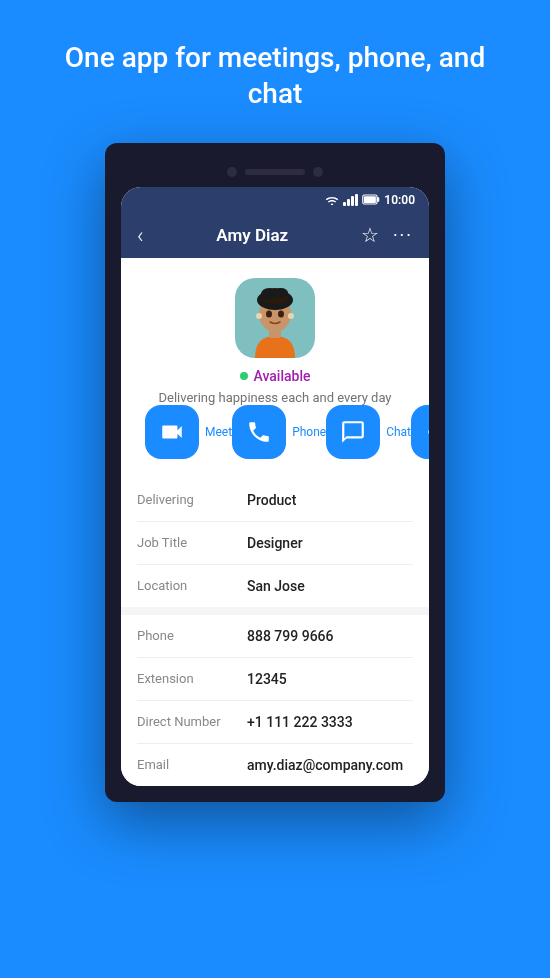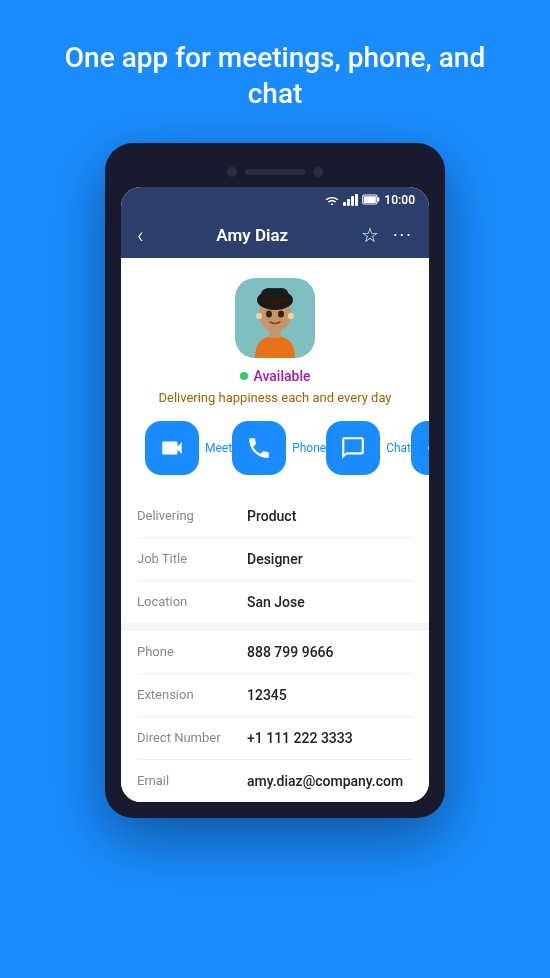--- a/index.html
+++ b/index.html
@@ -20,21 +20,21 @@
       text-align: center;
       font-size: 28px;
       font-weight: 500;
       padding: 40px 40px 30px;
       line-height: 1.3;
     }
 
     .phone-wrap {
       width: 340px;
       background: #1a1a2e;
-      border-radius: 28px;
+      border-radius: 12px;
       padding: 16px;
       box-shadow: 0 20px 60px rgba(0,0,0,0.4);
       position: relative;
     }
 
     .phone-notch-area {
       display: flex;
       align-items: center;
       justify-content: center;
       padding: 8px 0 10px;
@@ -165,24 +165,23 @@
       border-radius: 50%;
     }
 
     .status-label {
       color: #a21caf;
       font-size: 14px;
       font-weight: 500;
     }
 
     .status-message {
-      color: #a16207;
+      color: #737373;
       font-size: 13px;
       text-align: center;
-      margin-bottom: 16px;
     }
 
     .action-buttons {
       display: flex;
       justify-content: space-around;
       width: 100%;
       padding: 0 8px;
       margin-bottom: 4px;
     }
 

